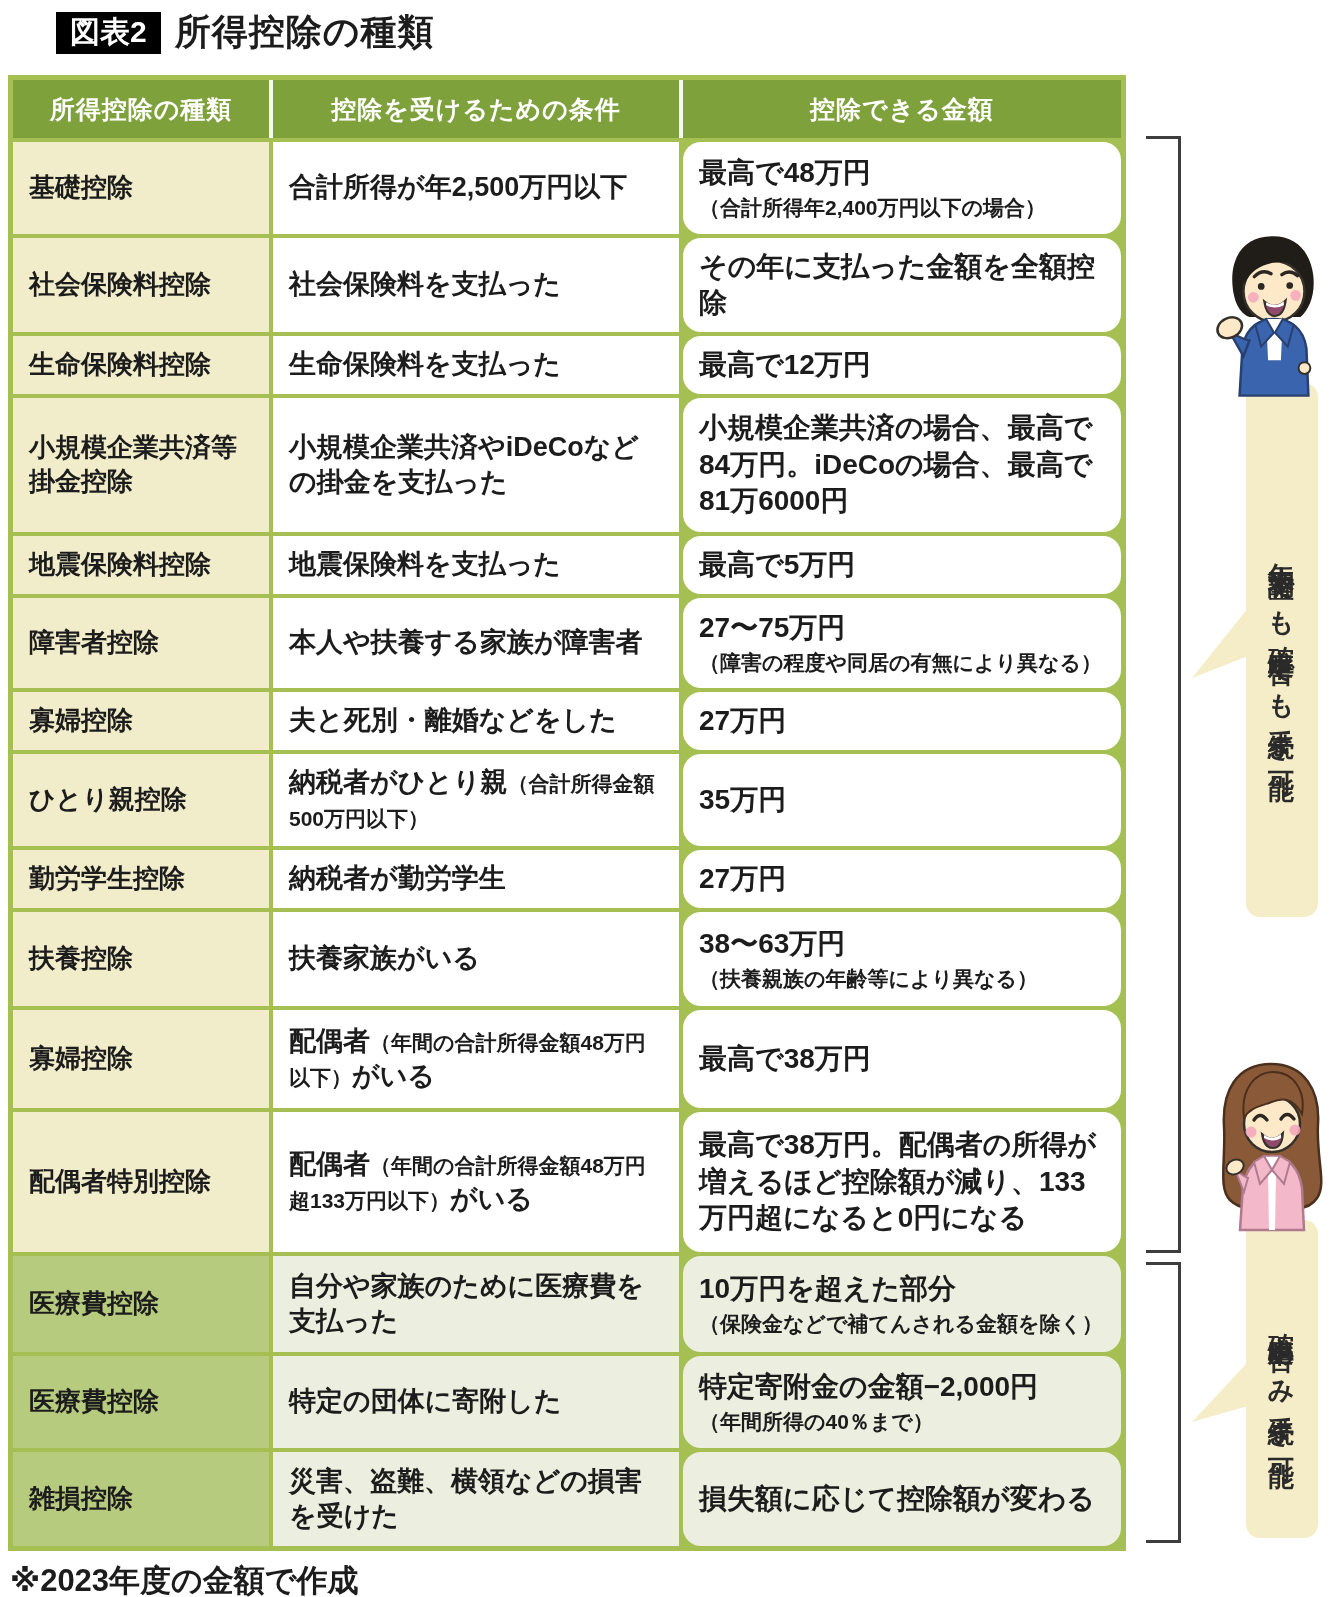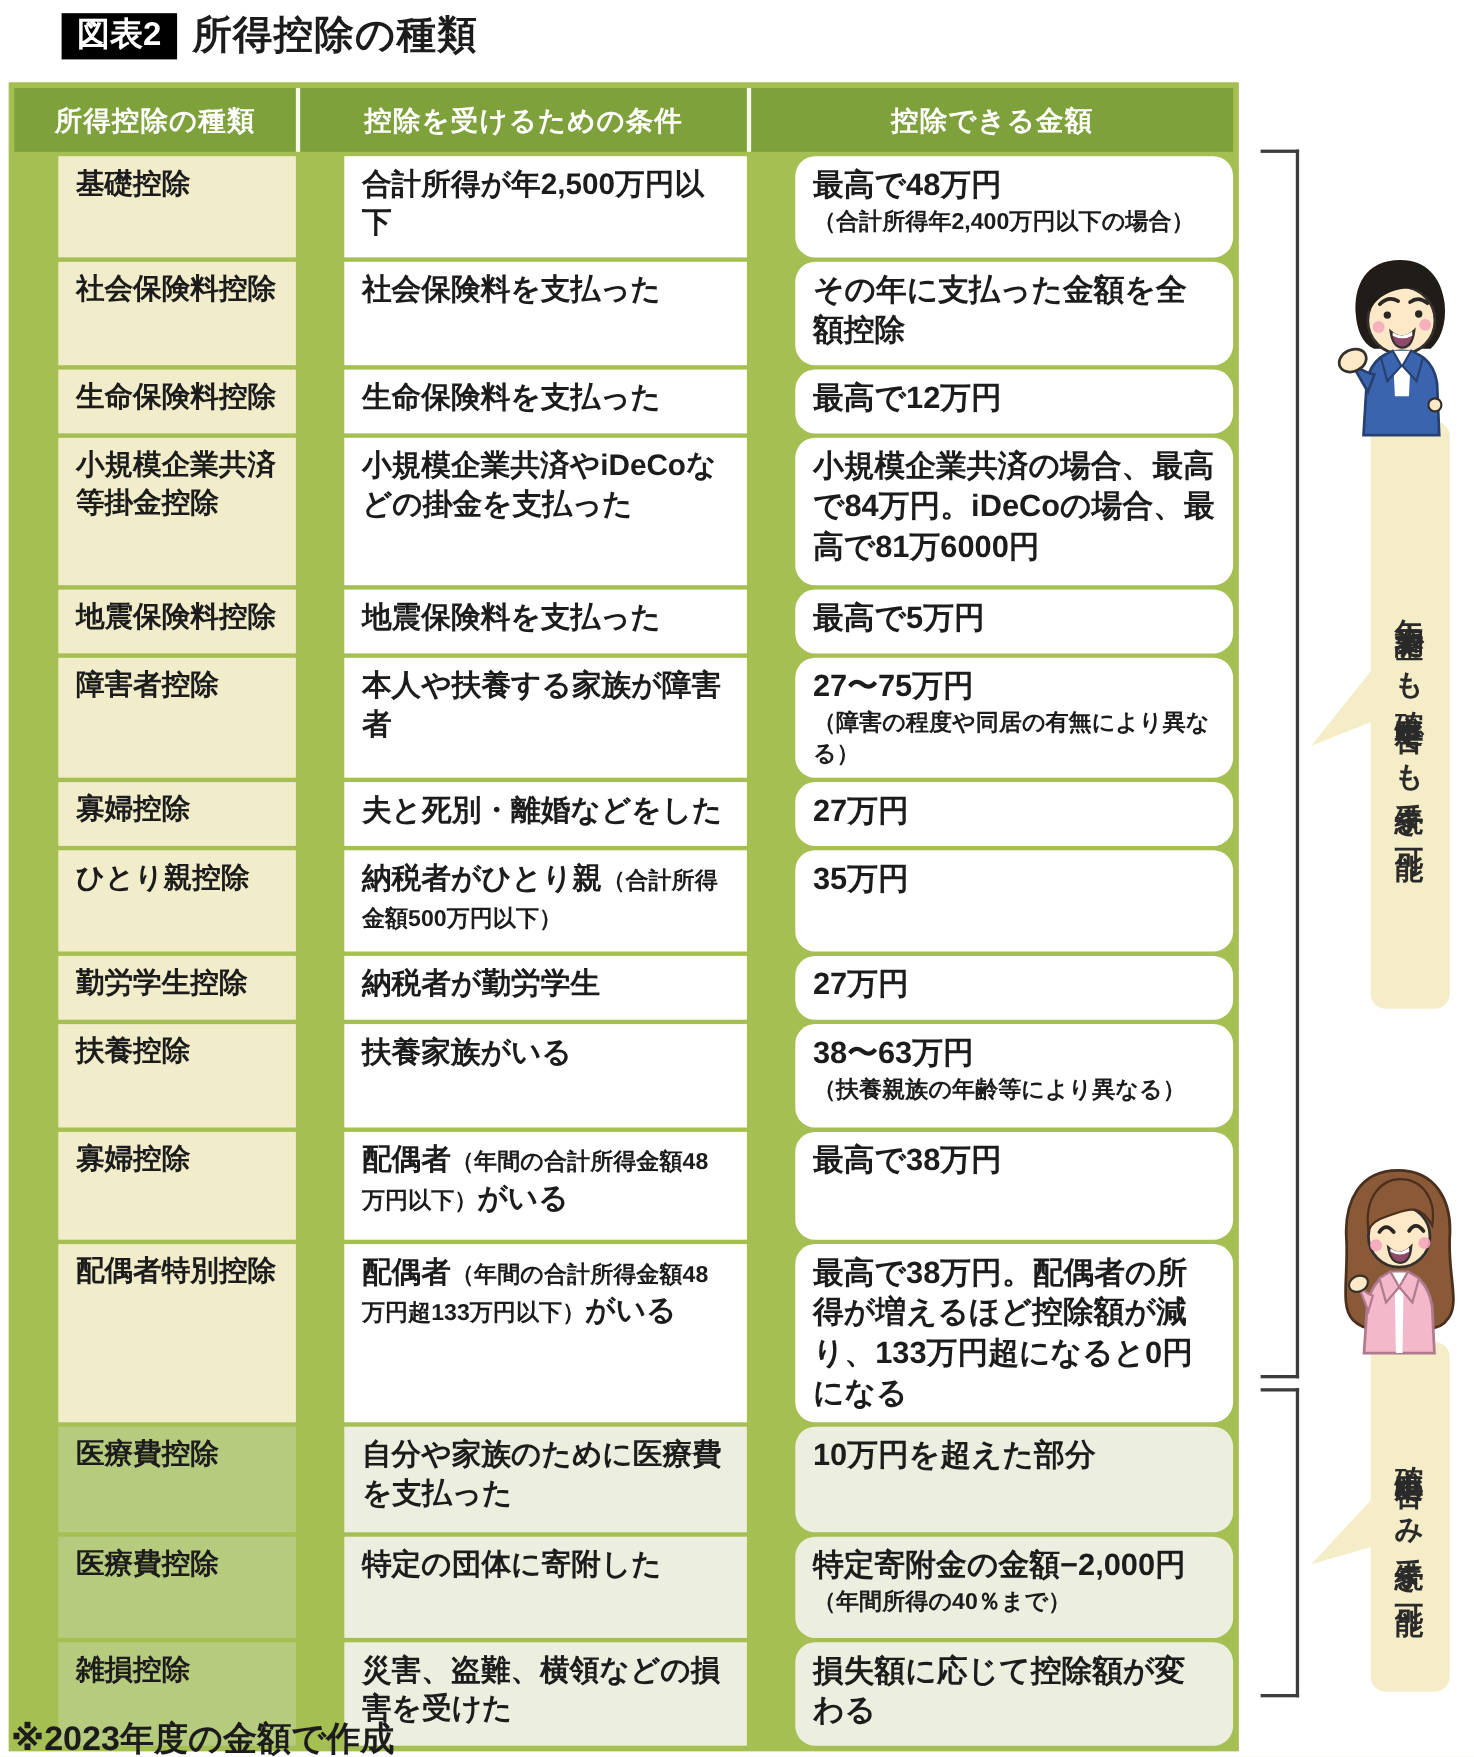--- a/index.html
+++ b/index.html
@@ -15,22 +15,22 @@
   #tax-table{position:absolute;left:8px;top:75px;width:1118px;box-sizing:border-box;
     display:grid;grid-template-columns:256px 406px 1fr;gap:4px;
     background:#a5bf52;border:5px solid #a5bf52;
     grid-template-rows:58px minmax(92px,auto) minmax(94px,auto) minmax(58px,auto) minmax(134px,auto)
       minmax(58px,auto) minmax(90px,auto) minmax(58px,auto) minmax(92px,auto) minmax(58px,auto)
       minmax(94px,auto) minmax(98px,auto) minmax(140px,auto) minmax(96px,auto) minmax(92px,auto) minmax(94px,auto);}
   .th{background:#7ea13c;color:#fff;font-weight:700;font-size:25px;
       display:flex;align-items:center;justify-content:center;position:relative;letter-spacing:1px;}
   .th.th-divided::after{content:"";position:absolute;right:-4px;top:0;bottom:0;width:4px;background:#f6faee;}
   .row{display:contents;}
-  .cell{display:flex;flex-direction:column;justify-content:flex-start;box-sizing:border-box;
-        padding:8px 16px;line-height:1.3;margin-left:40px;}
+  .cell{display:flex;flex-direction:column;justify-content:center;box-sizing:border-box;
+        padding:8px 16px;line-height:1.3;}
   .cell-name{background:#f1ecca;font-size:26px;font-weight:700;}
   .cell-cond{background:#ffffff;font-size:27px;font-weight:700;}
   .cell-val{background:#ffffff;font-size:28px;font-weight:700;border-radius:18px;}
   .row[data-group="final-only"] .cell-name{background:#b7cb7e;}
   .row[data-group="final-only"] .cell-cond,
   .row[data-group="final-only"] .cell-val{background:#ecefdf;}
   .note-inline{font-size:21px;font-weight:700;}
   .note-block{display:block;font-size:21px;font-weight:700;margin-top:2px;}
   .note-block:empty{display:none;}
 
@@ -283,20 +283,21 @@
             <span>医療費控除</span>
           </div>
           <div class="cell cell-cond">
             <div>
               <span>自分や家族のために医療費を支払った</span><span class="note-inline"></span><span></span>
             </div>
           </div>
           <div class="cell cell-val">
             <div>
               <span>10万円を超えた部分</span>
+              <span class="note-block">（保険金などで補てんされる金額を除く）</span>
             </div>
           </div>
         </div>
       
         <div class="row" data-group="final-only">
           <div class="cell cell-name">
             <span>医療費控除</span>
           </div>
           <div class="cell cell-cond">
             <div>

